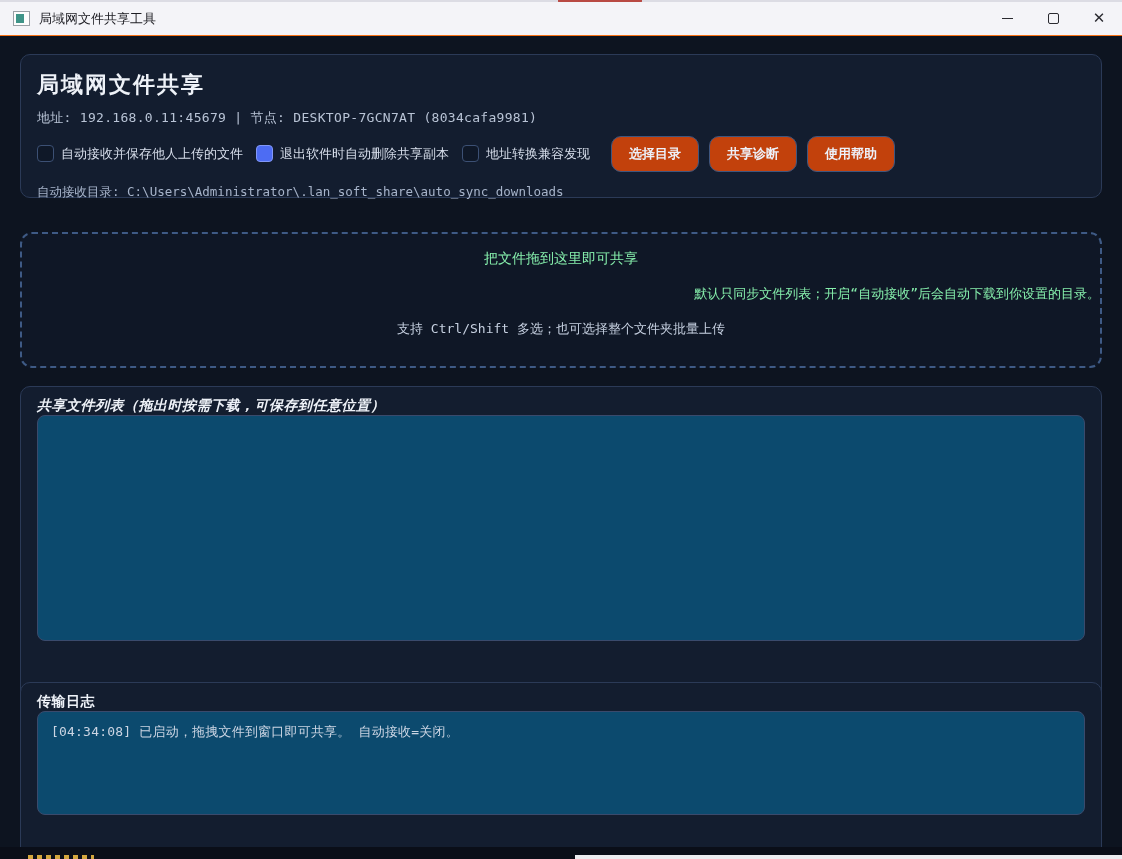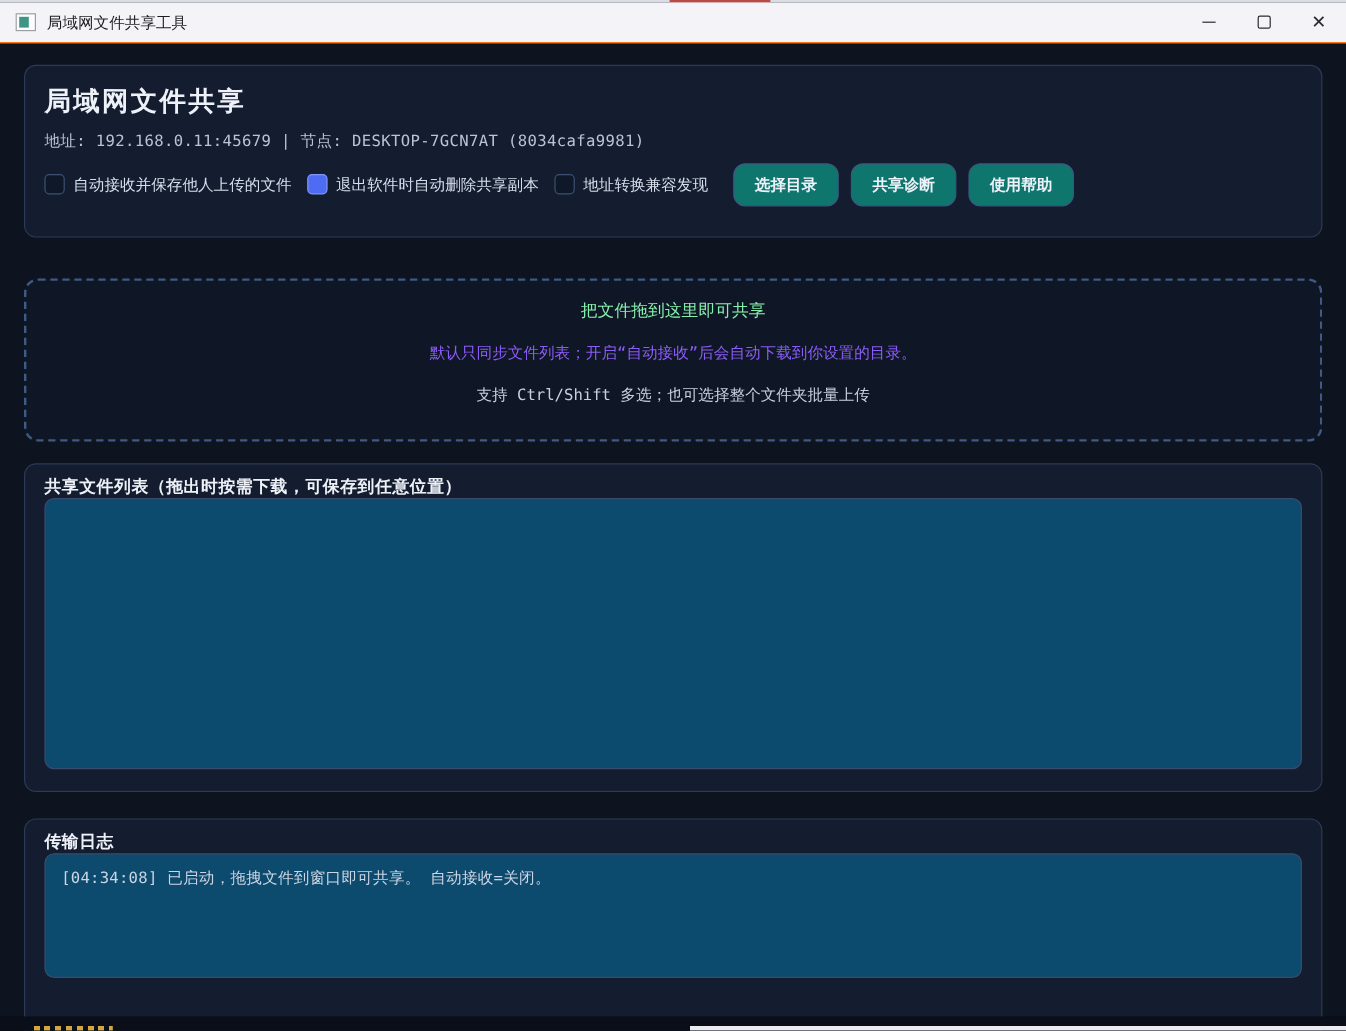--- a/index.html
+++ b/index.html
@@ -33,21 +33,21 @@
   .glyph-max { width:11px; height:11px; border:1.6px solid #2a2a30; border-radius:2px; display:inline-block; }
   .glyph-close { font-size:15px; line-height:1; font-family:"DejaVu Sans",sans-serif; }
 
   
   .panel {
     position:absolute; left:20px; width:1082px;
     background:#131d2f; border:1px solid #2b3a57; border-radius:10px;
   }
   .btn {
     display:inline-flex; align-items:center; justify-content:center;
-    background:#0f766e; border:1px solid #3e567f; color:#edf1f9;
+    background:#c2410c; border:1px solid #3e567f; color:#edf1f9;
     font-weight:bold; font-size:13px; padding:8px 17px; border-radius:10px;
     font-family:inherit; cursor:pointer; white-space:nowrap;
   }
 
   
   .header-panel { top:54px; height:144px; padding:13px 16px; }
   .h-title { font-size:22px; font-weight:bold; color:#eef2f8; letter-spacing:2px; margin:2px 0 9px; }
   .info-line { font-size:13px; color:#b9c4d6; margin:3px 0; letter-spacing:.3px; }
   .controls-row { display:flex; align-items:center; margin-top:9px; }
   .cb { display:flex; align-items:flex-start; gap:7px; margin-right:13px; cursor:pointer; }
@@ -57,26 +57,26 @@
   .hdr-btns { display:flex; gap:10px; margin-left:8px; }
   .dir-line { margin-top:12px; font-size:12.5px; color:#a7b4ca; }
 
   
   .dropzone {
     position:absolute; left:20px; top:232px; width:1082px; height:136px;
     border:2px dashed #3e5a85; border-radius:12px; background:#0f1726;
     text-align:center; padding-top:13px;
   }
   .dz-line1 { font-size:14px; color:#86efac; margin:3px 0 8px; }
-  .dz-line2 { font-size:13px; color:#8b5cf6; margin:17px 0; }
+  .dz-line2 { font-size:13px; color:#86efac; margin:17px 0;text-align:right; }
   .dz-line3 { font-size:13px; color:#c6d0e0; margin:8px 0 10px; }
   .dz-btns { display:flex; justify-content:center; gap:12px; }
 
   
-  .files-panel { top:386px; height:274px; padding:10px 16px; }
+  .files-panel { top:386px; height:326px; padding:10px 16px;font-style:italic; }
   .sec-title { font-size:14px; font-weight:bold; color:#eef2f8; letter-spacing:.5px; }
   .inner-box { margin-top:0; background:#0c4a6e; border:1px solid #3a4a6c; border-radius:8px; }
   .files-box { height:226px; }
   .log-panel { top:682px; height:184px; padding:10px 16px; }
   .log-box { height:104px; padding:11px 13px; overflow:hidden; }
   .log-entry { font-size:13px; color:#ccd5e3; letter-spacing:.2px; }
 </style>
 </head>
 <body>
 
@@ -118,20 +118,21 @@
       <label class="cb">
         <span class="cb-box"></span>
         <span class="cb-label">地址转换兼容发现</span>
       </label>
       <div class="hdr-btns">
         <button class="btn">选择目录</button>
         <button class="btn">共享诊断</button>
         <button class="btn">使用帮助</button>
       </div>
     </div>
+    <div class="dir-line">自动接收目录: C:\Users\Administrator\.lan_soft_share\auto_sync_downloads</div>
   </section>
 
   <section class="dropzone">
     <div class="dz-line1">把文件拖到这里即可共享</div>
     <div class="dz-line2">默认只同步文件列表；开启“自动接收”后会自动下载到你设置的目录。</div>
     <div class="dz-line3">支持 Ctrl/Shift 多选；也可选择整个文件夹批量上传</div>
   </section>
 
   <section class="panel files-panel">
     <div class="sec-title">共享文件列表（拖出时按需下载，可保存到任意位置）</div>

